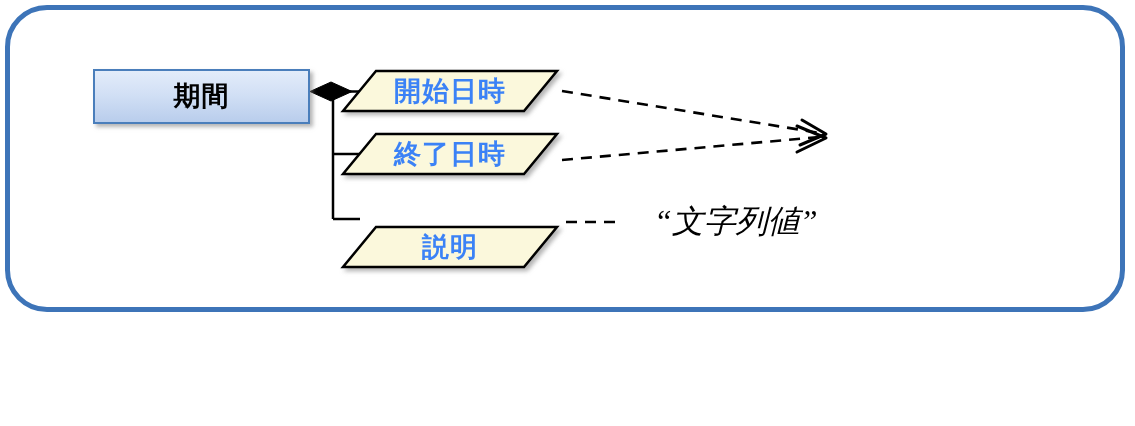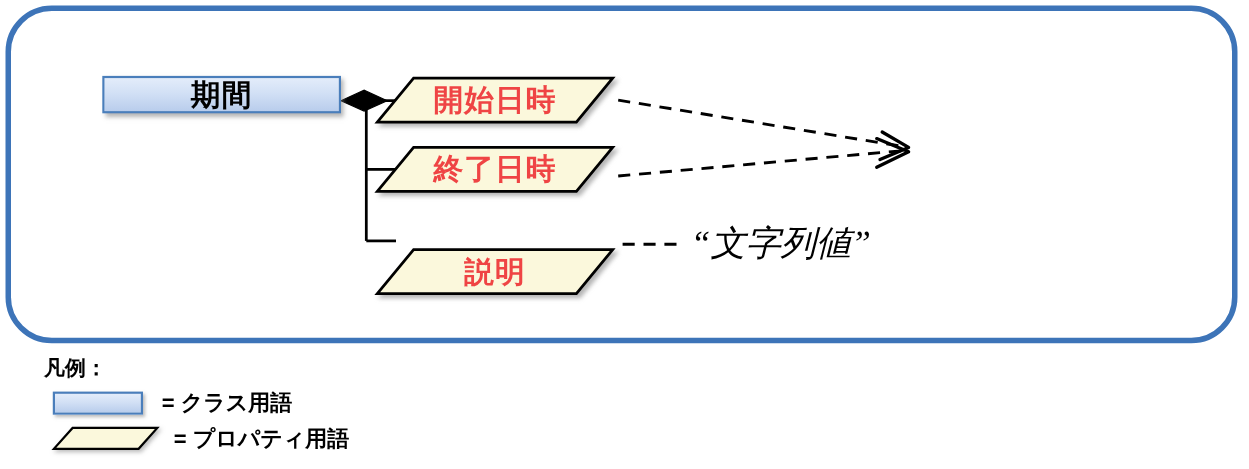--- a/index.html
+++ b/index.html
@@ -57,21 +57,21 @@
   }
   .class-box .shape-label {
     font-weight: bold;
     font-size: 27px;
     color: #000000;
     letter-spacing: 1px;
     line-height: 1;
     white-space: nowrap;
   }
 
-  #class-kikan   { left: 93px;  top: 69px;  width: 217px; height: 34px; }
+  #class-kikan   { left: 93px;  top: 69px;  width: 217px; height: 55px; }
   #class-nichiji { left: 830px; top: 114px; width: 155px; height: 42px; }
 
   
   .prop-shape {
     position: absolute;
     width: 216px;
     height: 46px;
   }
   .prop-shape svg {
     position: absolute;
@@ -83,34 +83,34 @@
   .prop-shape .shape-label {
     position: absolute;
     left: 0; top: 0;
     width: 100%;
     height: 100%;
     display: flex;
     align-items: center;
     justify-content: center;
     font-weight: bold;
     font-size: 27px;
-    color: #ef4444;
+    color: #3b82f6;
     letter-spacing: 1px;
     line-height: 1;
     white-space: nowrap;
   }
 
   #prop-start { left: 342px; top: 68px; }
   #prop-end   { left: 342px; top: 131px; }
   #prop-desc  { left: 342px; top: 196px; margin-top: 28px; }
 
   
   #string-value-label {
     position: absolute;
-    left: 628px;
+    left: 654px;
     top: 204px;
     font-family: "Liberation Serif", "DejaVu Serif", serif;
     font-style: italic;
     font-size: 32px;
     color: #000000;
     white-space: nowrap;
     line-height: 1.1;
   }
 
   
@@ -215,31 +215,14 @@
 
   <div id="prop-desc" class="prop-shape">
     <svg viewBox="0 0 216 46" xmlns="http://www.w3.org/2000/svg">
       <polygon points="34,3 215,3 182,43 1,43" fill="#fbf8dc" stroke="#000000" stroke-width="2.5" style="filter: drop-shadow(3px 3px 2px rgba(120,120,120,0.55));"></polygon>
     </svg>
     <span class="shape-label">説明</span>
   </div>
 
   <div id="string-value-label">“文字列値”</div>
 
-  <div id="legend">
-    <div id="legend-title">凡例：</div>
-
-    <div id="legend-row-class" class="legend-row">
-      <div class="legend-swatch-class"></div>
-      <span class="legend-text">= クラス用語</span>
-    </div>
-
-    <div id="legend-row-prop" class="legend-row">
-      <div class="legend-swatch-prop">
-        <svg viewBox="0 0 96 23" xmlns="http://www.w3.org/2000/svg">
-          <polygon points="18,2 95,2 78,21 1,21" fill="#fbf8dc" stroke="#000000" stroke-width="2" style="filter: drop-shadow(2px 2px 2px rgba(120,120,120,0.5));"></polygon>
-        </svg>
-      </div>
-      <span class="legend-text">= プロパティ用語</span>
-    </div>
-  </div>
 
 </div>
 
 </body></html>

